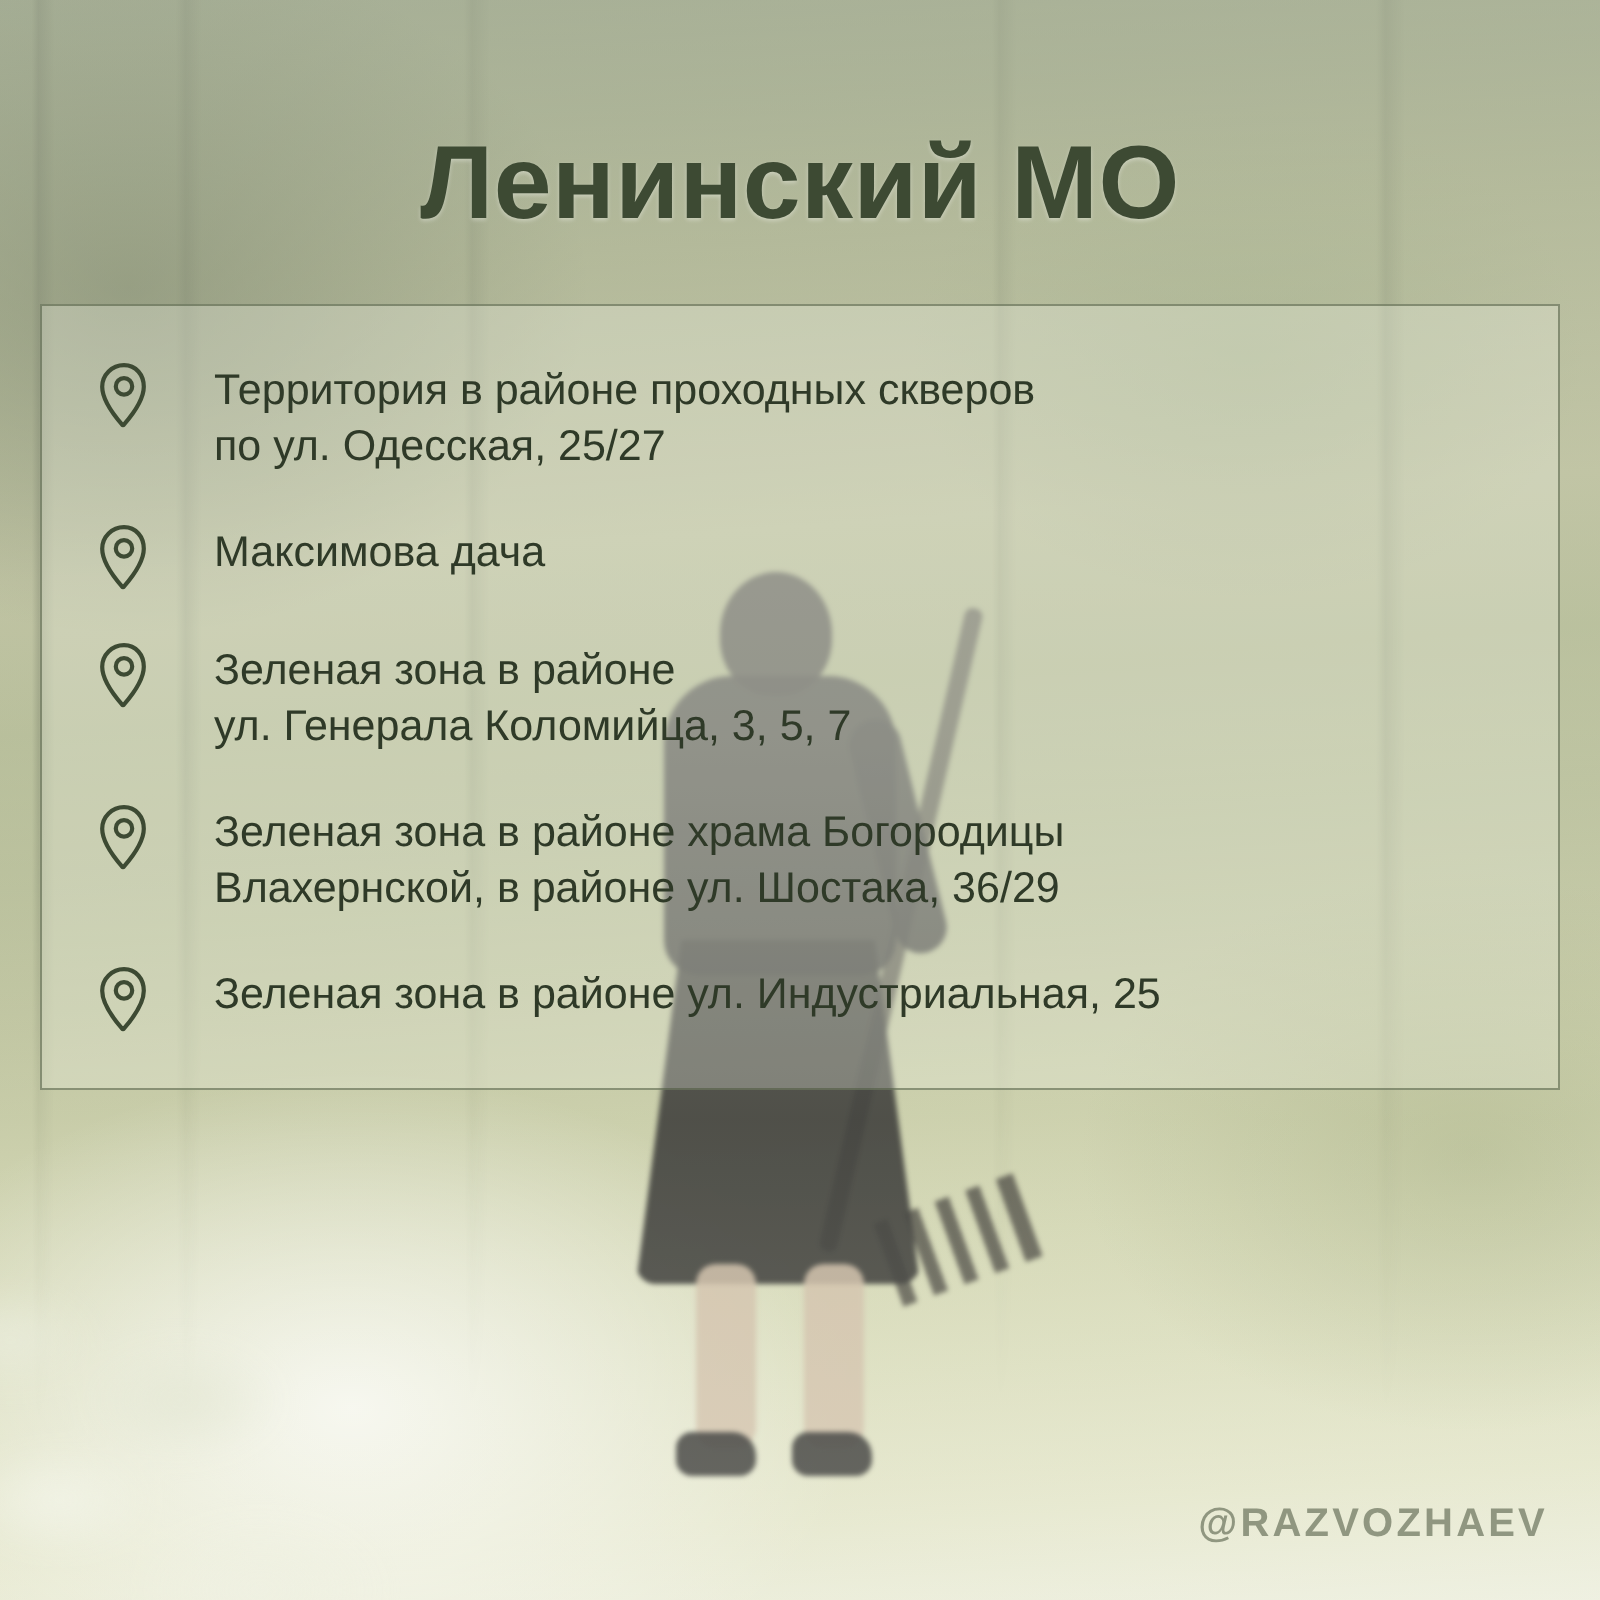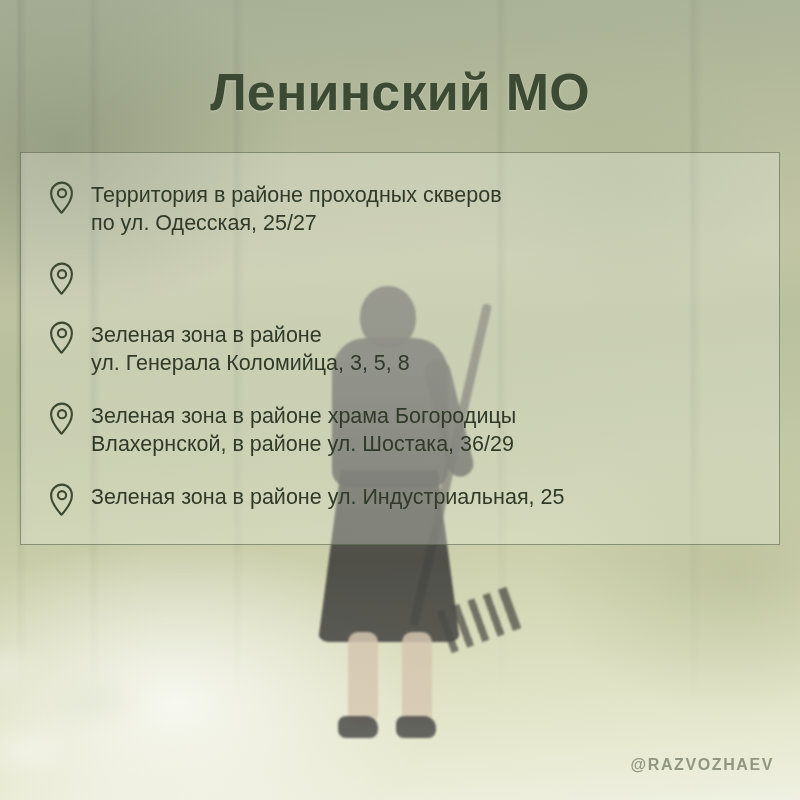--- a/index.html
+++ b/index.html
@@ -179,27 +179,28 @@
     margin-top: 1px;
   }
   .pin svg { display: block; }
 
   .row-text {
     font-size: 21.5px;
     line-height: 1.3;
     color: #2f3a28;
     white-space: pre-line;
     padding-top: 3px;
+    margin-left: 16px;
   }
 
   .handle {
     position: absolute;
     right: 26px;
     bottom: 26px;
-    font-size: 16px;
+    font-size: 20px;
     font-weight: 700;
     letter-spacing: 1.6px;
     color: rgba(88,98,76,.62);
   }
 </style>
 </head>
 <body>
 
 <div id="poster">
 
@@ -238,31 +239,32 @@
 по ул. Одесская, 25/27</div>
       </div>
 
       <div class="row">
         <span class="pin">
           <svg width="30" height="36" viewBox="0 0 30 36" fill="none" xmlns="http://www.w3.org/2000/svg">
             <path d="M15 2.6c-6 0-10.9 4.8-10.9 10.8 0 7.8 9.5 18.4 10 19 .2.3.6.3.8 0 .5-.6 10-11.2 10-19C24.9 7.4 21 2.6 15 2.6z" stroke="#3d4a33" stroke-width="2.1" fill="none"></path>
             <circle cx="15" cy="13.2" r="4.1" stroke="#3d4a33" stroke-width="2.1" fill="none"></circle>
           </svg>
         </span>
+        <div class="row-text">Максимова дача</div>
       </div>
 
       <div class="row">
         <span class="pin">
           <svg width="30" height="36" viewBox="0 0 30 36" fill="none" xmlns="http://www.w3.org/2000/svg">
             <path d="M15 2.6c-6 0-10.9 4.8-10.9 10.8 0 7.8 9.5 18.4 10 19 .2.3.6.3.8 0 .5-.6 10-11.2 10-19C24.9 7.4 21 2.6 15 2.6z" stroke="#3d4a33" stroke-width="2.1" fill="none"></path>
             <circle cx="15" cy="13.2" r="4.1" stroke="#3d4a33" stroke-width="2.1" fill="none"></circle>
           </svg>
         </span>
         <div class="row-text">Зеленая зона в районе
-ул. Генерала Коломийца, 3, 5, 8</div>
+ул. Генерала Коломийца, 3, 5, 7</div>
       </div>
 
       <div class="row">
         <span class="pin">
           <svg width="30" height="36" viewBox="0 0 30 36" fill="none" xmlns="http://www.w3.org/2000/svg">
             <path d="M15 2.6c-6 0-10.9 4.8-10.9 10.8 0 7.8 9.5 18.4 10 19 .2.3.6.3.8 0 .5-.6 10-11.2 10-19C24.9 7.4 21 2.6 15 2.6z" stroke="#3d4a33" stroke-width="2.1" fill="none"></path>
             <circle cx="15" cy="13.2" r="4.1" stroke="#3d4a33" stroke-width="2.1" fill="none"></circle>
           </svg>
         </span>
         <div class="row-text">Зеленая зона в районе храма Богородицы

